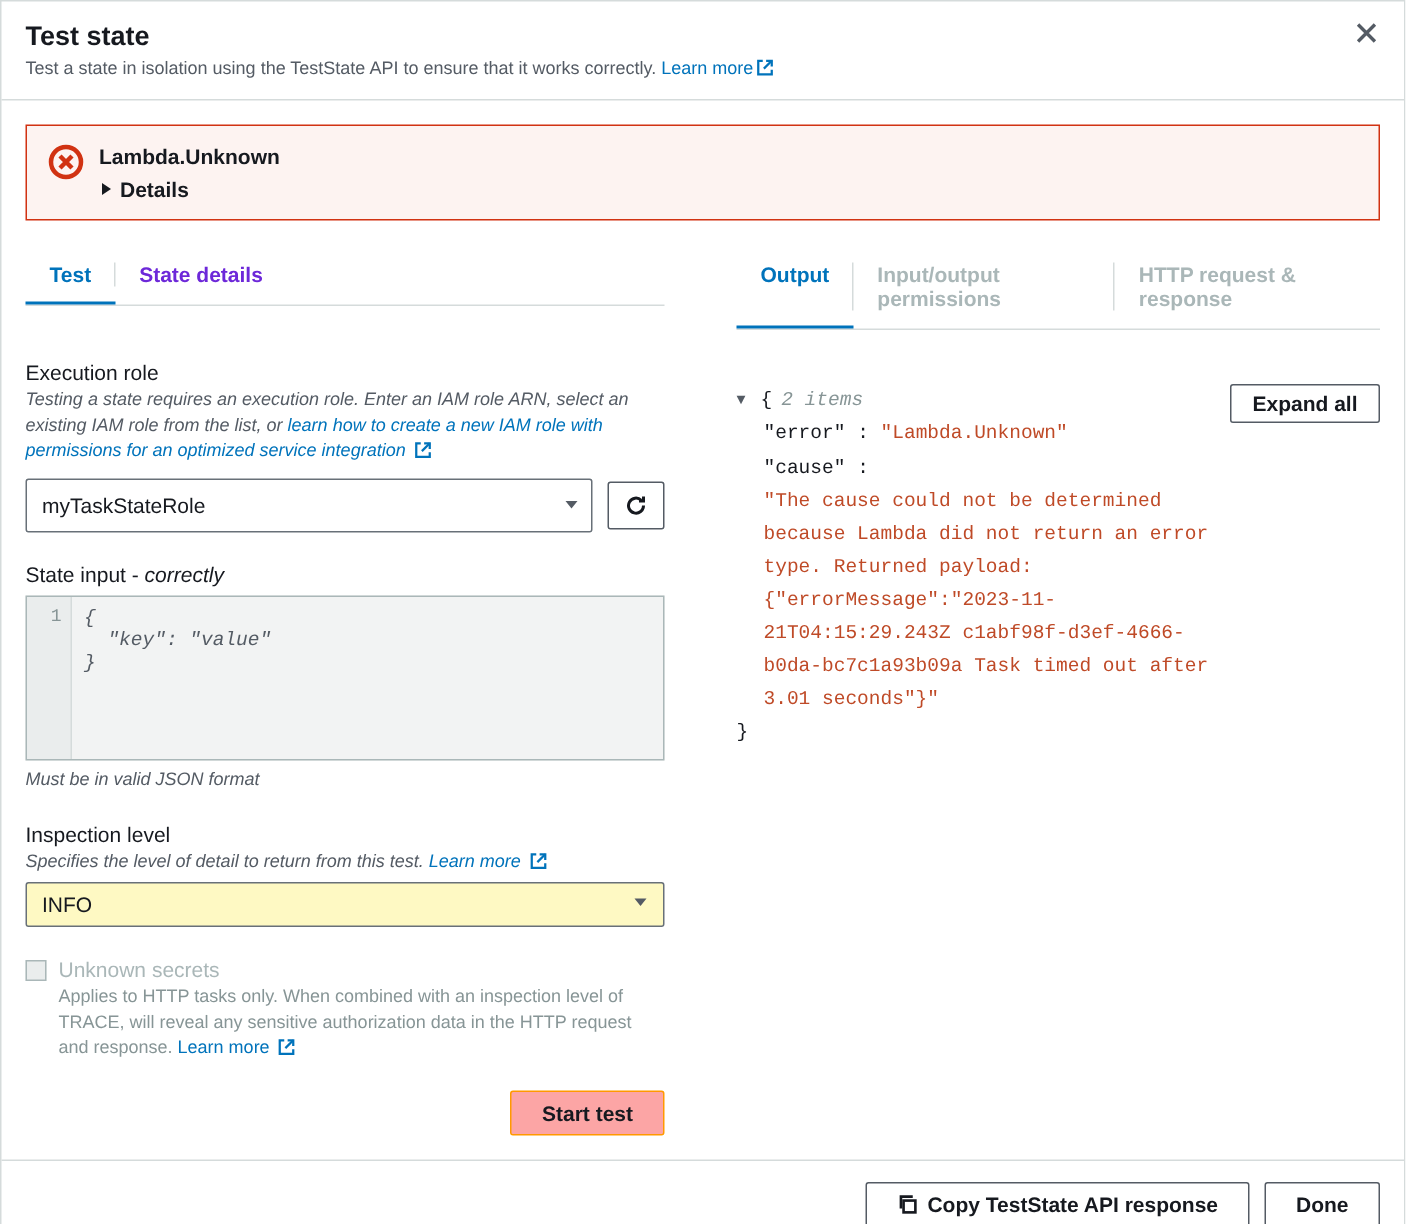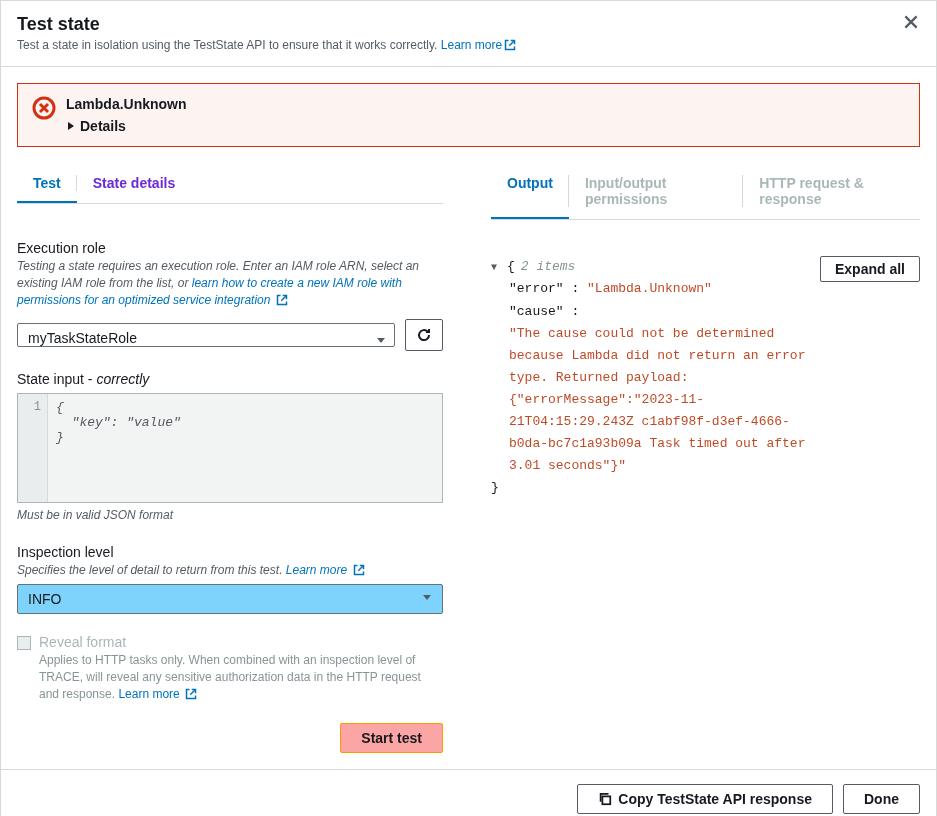--- a/index.html
+++ b/index.html
@@ -97,23 +97,23 @@
   }
   .tab.disabled { color: #aab7b8; cursor: default; }
   .field-label { font-weight: 400; font-size: 14px; margin-bottom: 2px; }
   .field-help { font-size: 12px; color: #545b64; line-height: 1.4; font-style: italic; }
   .field-block { margin-bottom: 20px; }
   .role-row { display: flex; gap: 10px; margin-top: 10px; align-items: center; }
   .select {
     flex: 1;
     border: 1px solid #687078;
     border-radius: 2px;
-    height: 24px;
-    display: flex;
-    align-items: flex-end;
+    height: 36px;
+    display: flex;
+    align-items: center;
     justify-content: space-between;
     padding: 0 8px 0 10px;
     cursor: pointer;
     background: #fff;
   }
   .select-caret { color: #545b64; }
   .icon-btn {
     width: 38px; height: 32px;
     border: 1px solid #545b64;
     border-radius: 2px;
@@ -146,21 +146,21 @@
     font-style: italic;
     color: #545b64;
   }
   .dropdown-box {
     border: 1px solid #687078;
     border-radius: 2px;
     padding: 6px 30px 6px 10px;
     position: relative;
     margin-top: 6px;
     cursor: pointer;
-    background: #7dd3fc;
+    background: #fef9c3;
   }
   .dropdown-box .dd-main { font-size: 14px; }
   .dropdown-box .dd-desc { font-size: 12px; color: #545b64; line-height: 1.3; }
   .dd-caret { position: absolute; right: 10px; top: 8px; color: #545b64; }
   .checkbox-row { display: flex; gap: 8px; align-items: flex-start; }
   .checkbox-box {
     width: 14px; height: 14px;
     border: 1px solid #aab7b8;
     background: #eaeded;
     margin-top: 2px;
@@ -314,21 +314,21 @@
                   <path d="M1 2l4 5 4-5z" fill="#545b64"></path>
                 </svg>
               </span>
           </div>
         </div>
 
         <div class="field-block">
           <div class="checkbox-row">
             <div class="checkbox-box"></div>
             <div style="flex:1">
-              <div class="disabled-label">Reveal format</div>
+              <div class="disabled-label">Unknown secrets</div>
               <div class="disabled-help">
                 <span>Applies to HTTP tasks only. When combined with an inspection level of TRACE, will reveal any sensitive authorization data in the HTTP request and response. </span><a class="link"><span>Learn more</span> <span class="ext-icon"><svg width="12" height="12" viewBox="0 0 16 16" fill="none" stroke="#0073bb" stroke-width="2">
                         <path d="M6 2H2v12h12v-4"></path>
                         <path d="M9 2h5v5"></path>
                         <path d="M14 2L7 9"></path>
                       </svg></span></a>
               </div>
             </div>
           </div>
         </div>

